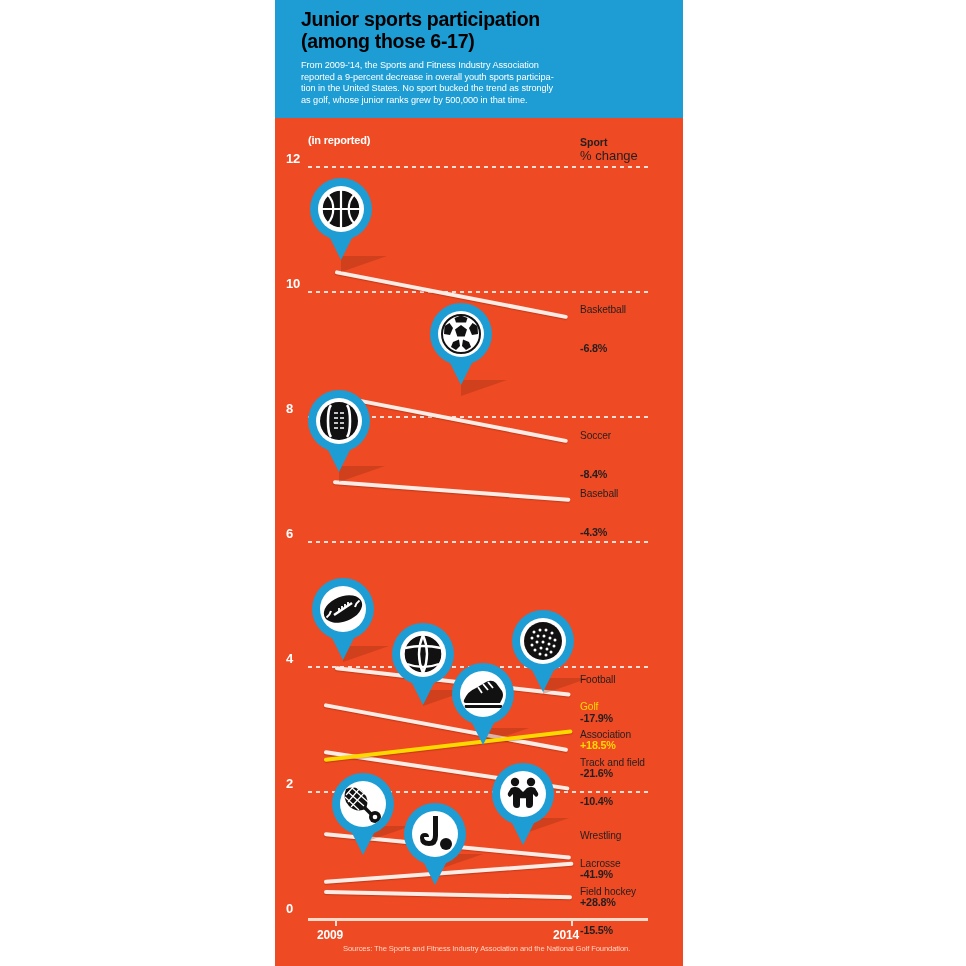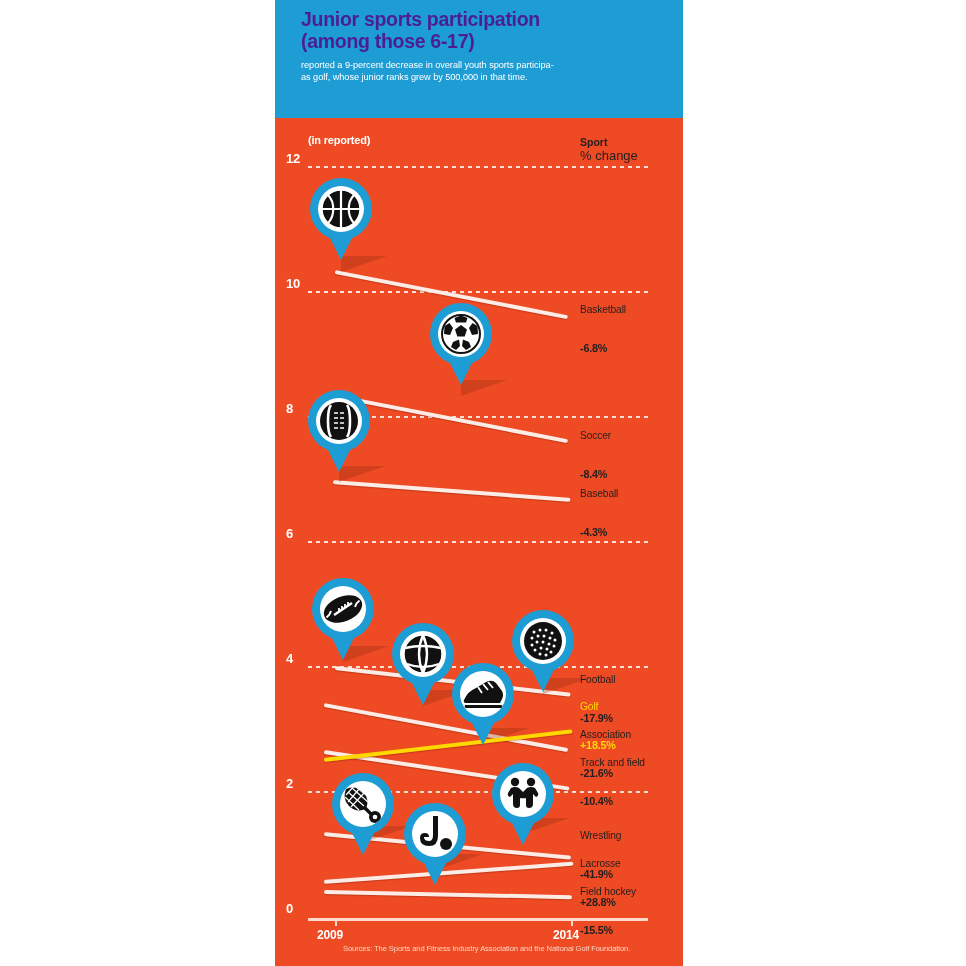--- a/index.html
+++ b/index.html
@@ -16,21 +16,21 @@
     background:#ee4a23;overflow:hidden;
   }
 
   
   #header{
     position:absolute;left:0;top:0;width:408px;height:118px;
     background:#1d9dd4;
     box-sizing:border-box;padding:8px 20px 0 26px;
   }
   .hl{
-    color:#4c1d95;font-weight:bold;font-size:19.5px;line-height:22px;
+    color:#000000;font-weight:bold;font-size:19.5px;line-height:22px;
     letter-spacing:-0.3px;
   }
   #subtitle{
     margin-top:8px;color:#ffffff;font-size:9.2px;line-height:11.6px;
     letter-spacing:-0.05px;max-width:372px;
   }
   #subtitle span{display:block;}
 
   
   #chart{
@@ -122,21 +122,23 @@
 </head>
 <body>
 
 <div id="stage">
  <div id="panel">
 
   <div id="header">
     <div class="hl">Junior sports participation</div>
     <div class="hl">(among those 6-17)</div>
     <div id="subtitle">
+      <span>From 2009-'14, the Sports and Fitness Industry Association</span>
       <span>reported a 9-percent decrease in overall youth sports participa-</span>
+      <span>tion in the United States. No sport bucked the trend as strongly</span>
       <span>as golf, whose junior ranks grew by 500,000 in that time.</span>
     </div>
   </div>
 
   <div id="chart">
 
     <div class="unit-label">(in reported)</div>
 
     <div class="sport-head">
       <span>Sport</span>

